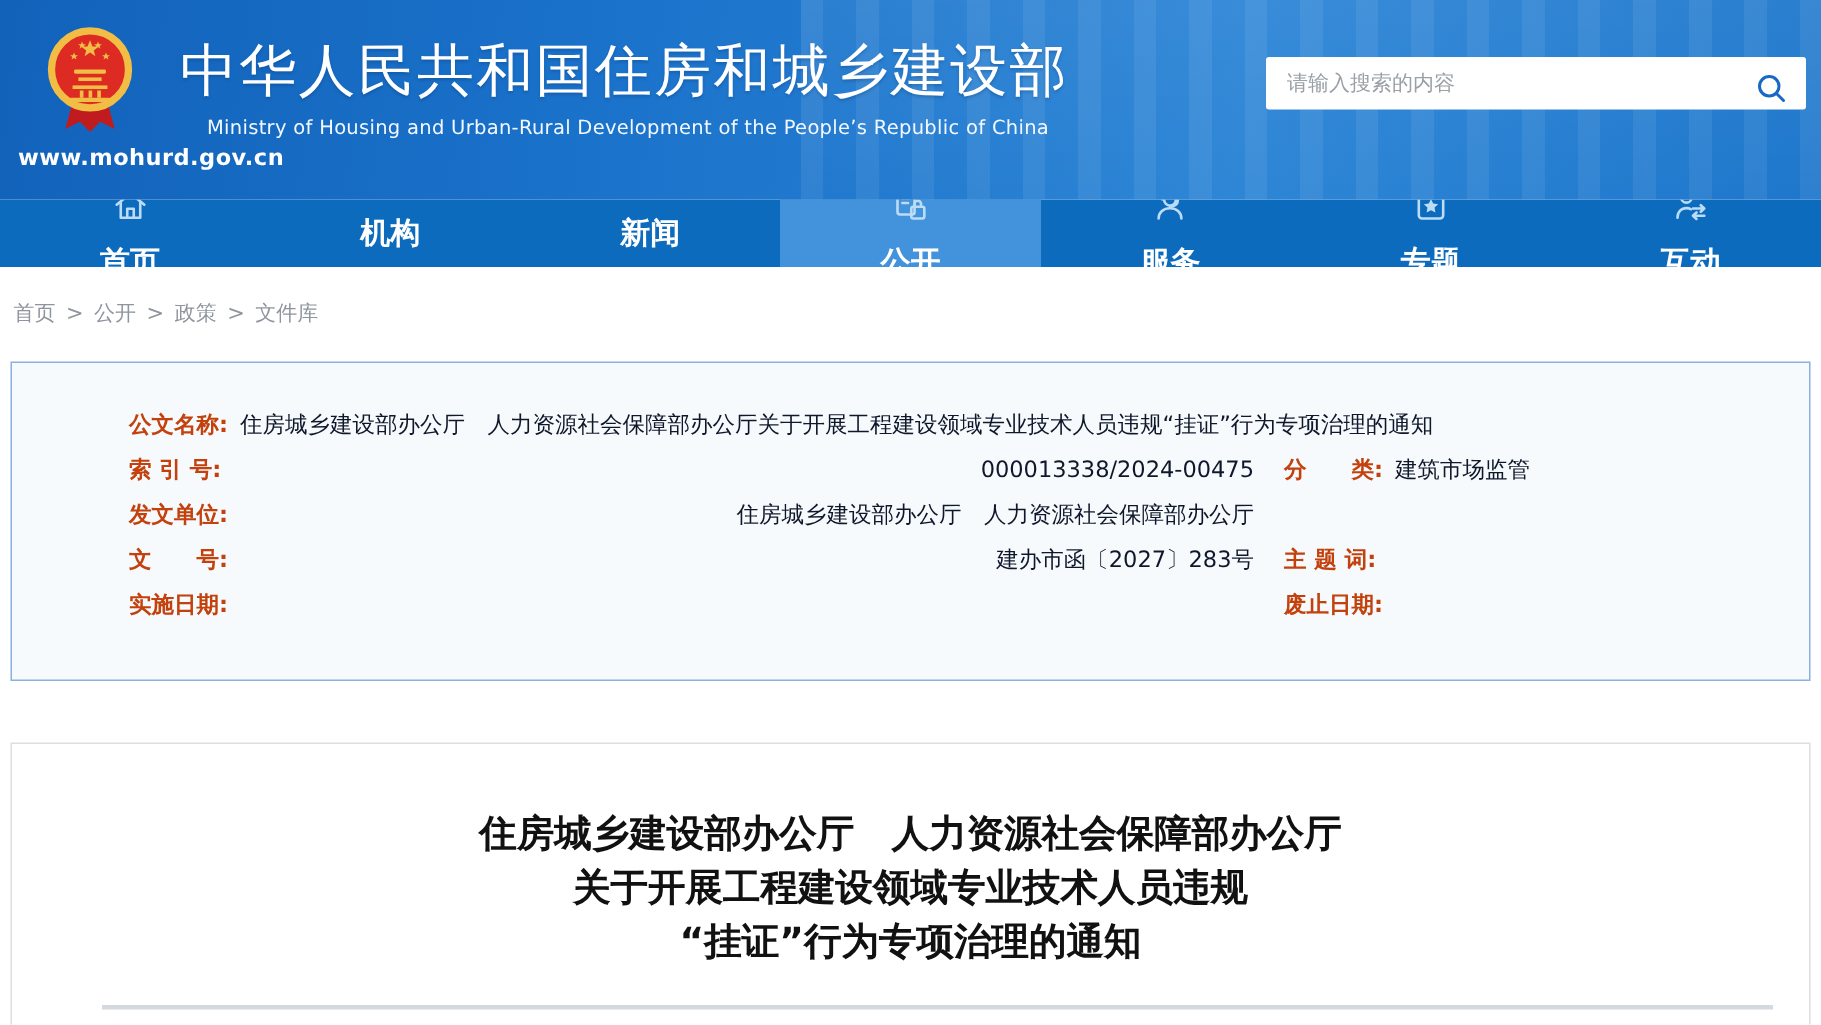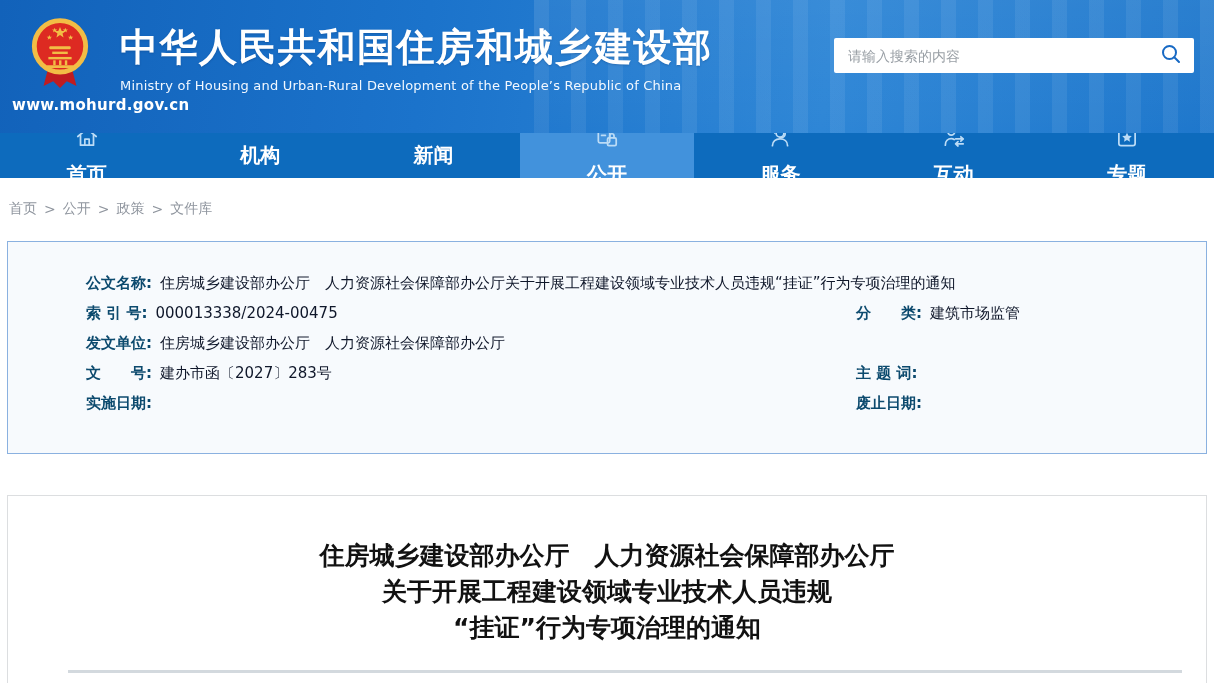--- a/index.html
+++ b/index.html
@@ -20,32 +20,32 @@
   .building-silhouette {
     position: absolute; right: 0; top: 0; width: 56%; height: 100%;
     background:
       repeating-linear-gradient(90deg, rgba(255,255,255,0.07) 0 15px, rgba(255,255,255,0) 15px 37px),
       linear-gradient(180deg, rgba(255,255,255,0.05), rgba(255,255,255,0));
     pointer-events: none;
   }
   .emblem { position: absolute; left: 29px; top: 17px; }
   .title-block { position: absolute; left: 120px; top: 26px; color: #fff; }
   .site-title {
-    font-size: 38px; font-weight: bold; letter-spacing: 1.5px; line-height: 1.15;
+    font-size: 38px; font-weight: normal; letter-spacing: 1.5px; line-height: 1.15;
     text-shadow: 0 1px 2px rgba(0,40,90,.25);
   }
-  .site-subtitle { font-size: 13px; margin-top: 8px; letter-spacing: .2px; color: #f2f8ff; }
+  .site-subtitle { font-size: 13px; margin-top: 8px; letter-spacing: .2px; color: #f2f8ff; margin-left: 18px; }
   .site-url {
     position: absolute; left: 12px; top: 96px;
     color: #fff; font-weight: bold; font-size: 15px; letter-spacing: .3px;
   }
   .search-box {
-    position: absolute; right: 20px; top: 38px;
+    position: absolute; right: 10px; top: 38px;
     width: 360px; height: 35px; background: #fff; border-radius: 2px;
-    display: flex; align-items: center;
+    display: flex; align-items: flex-end;
   }
   .search-input {
     flex: 1; height: 100%; border: none; outline: none; background: transparent;
     padding: 0 8px 0 14px; font-size: 14px; color: #333;
     font-family: "DejaVu Sans", "Liberation Sans", sans-serif;
   }
   .search-input::placeholder { color: #9aa0a6; }
   .search-btn { border: none; background: transparent; padding: 0 12px 0 4px; cursor: pointer; display: flex; align-items: center; }
 
   
@@ -66,22 +66,22 @@
 
   
   .meta-card {
     margin: 23px 7px 0 7px;
     border: 1px solid #8ab1e0;
     background: #f7fafd;
     padding: 26px 0 35px 0;
   }
   .meta-row { display: flex; padding-left: 78px; line-height: 30px; font-size: 15px; }
   .meta-cell { display: flex; }
-  .meta-cell.left { width: 770px; flex: none; padding-right: 20px; }
-  .meta-label { font-weight: bold; color: #0c4a6e; white-space: pre; margin-right: 8px; flex: none; }
+  .meta-cell.left { width: 770px; flex: none; padding-right: 20px; justify-content: space-between; }
+  .meta-label { font-weight: bold; color: #c2410c; white-space: pre; margin-right: 8px; flex: none; }
   .meta-value { color: #0f172a; }
 
   
   .doc-card {
     margin: 41px 7px 0 7px;
     border: 1px solid #dcdee0;
     background: #fff;
     height: 320px;
     padding-top: 42px;
   }
@@ -178,37 +178,37 @@
         <path d="M16.8 9 c0 2.2-2.1 3.8-4.8 3.8"></path>
         <path d="M5 20 c0-4 3.1-6.3 7-6.3 s7 2.3 7 6.3"></path>
       </svg>
     </span>
     <span>服务</span>
   </a>
 
   <a class="nav-item">
     <span class="nav-ic">
       <svg width="26" height="26" viewBox="0 0 24 24" fill="none" stroke-width="1.6" stroke-linecap="round" stroke-linejoin="round">
+        <rect x="4.5" y="4" width="15" height="16" rx="2"></rect>
+        <path d="M12 8 l1.35 2.75 3.05.42 -2.2 2.1 .52 3.03 -2.72-1.43 -2.72 1.43 .52-3.03 -2.2-2.1 3.05-.42 z" fill="#bcdcf6" stroke="none"></path>
+      </svg>
+    </span>
+    <span>专题</span>
+  </a>
+
+  <a class="nav-item">
+    <span class="nav-ic">
+      <svg width="26" height="26" viewBox="0 0 24 24" fill="none" stroke-width="1.6" stroke-linecap="round" stroke-linejoin="round">
         <circle cx="9.5" cy="7" r="3.2"></circle>
         <path d="M4 19.5 c0-3.6 2.4-5.9 5.5-5.9 1 0 1.9.2 2.7.7"></path>
         <path d="M13.5 13.8 h7 m-2.2-2 l2.2 2 -2.2 2"></path>
         <path d="M20.5 18.3 h-7 m2.2-2 l-2.2 2 2.2 2"></path>
       </svg>
     </span>
     <span>互动</span>
-  </a>
-
-  <a class="nav-item">
-    <span class="nav-ic">
-      <svg width="26" height="26" viewBox="0 0 24 24" fill="none" stroke-width="1.6" stroke-linecap="round" stroke-linejoin="round">
-        <rect x="4.5" y="4" width="15" height="16" rx="2"></rect>
-        <path d="M12 8 l1.35 2.75 3.05.42 -2.2 2.1 .52 3.03 -2.72-1.43 -2.72 1.43 .52-3.03 -2.2-2.1 3.05-.42 z" fill="#bcdcf6" stroke="none"></path>
-      </svg>
-    </span>
-    <span>专题</span>
   </a>
 </nav>
 
 <div class="breadcrumb">
   <a>首页</a>
   <span>&gt;</span>
   <a>公开</a>
   <span>&gt;</span>
   <a>政策</a>
   <span>&gt;</span>

